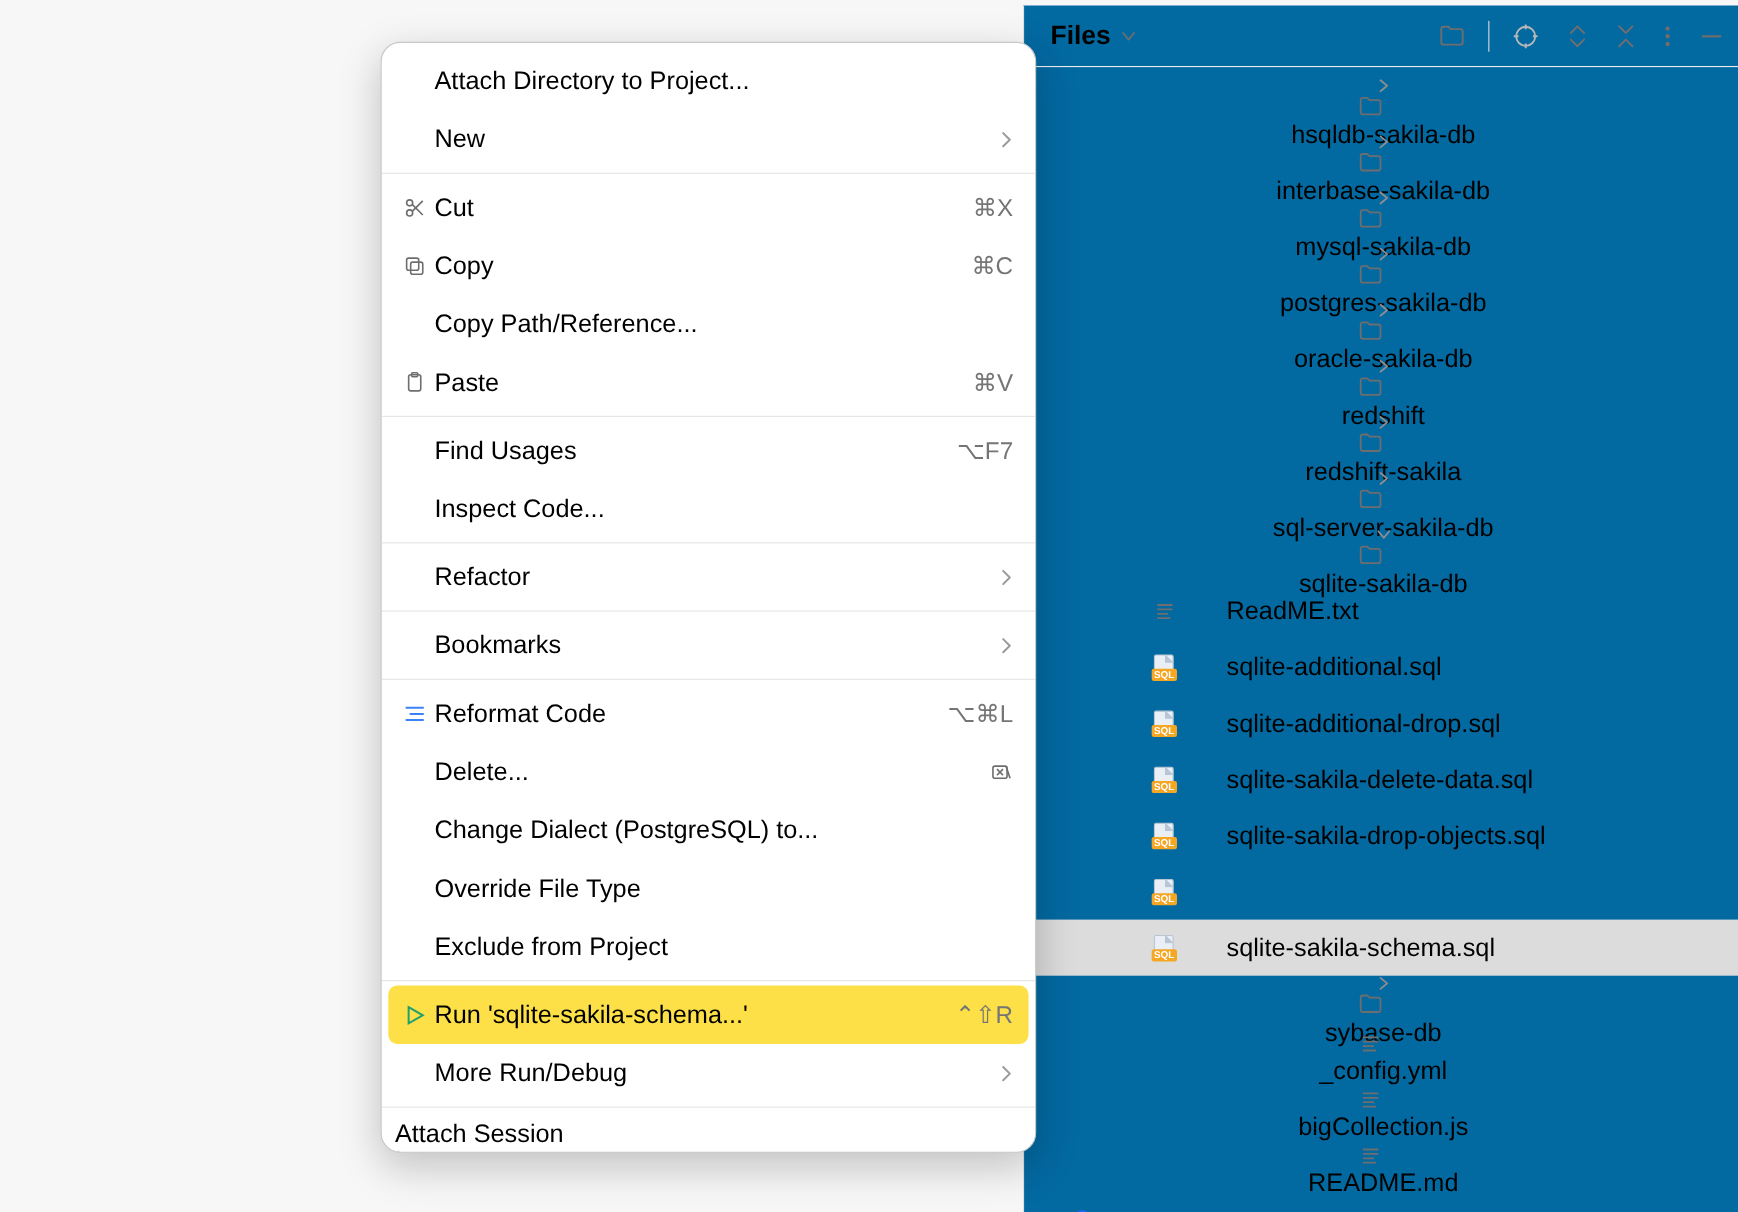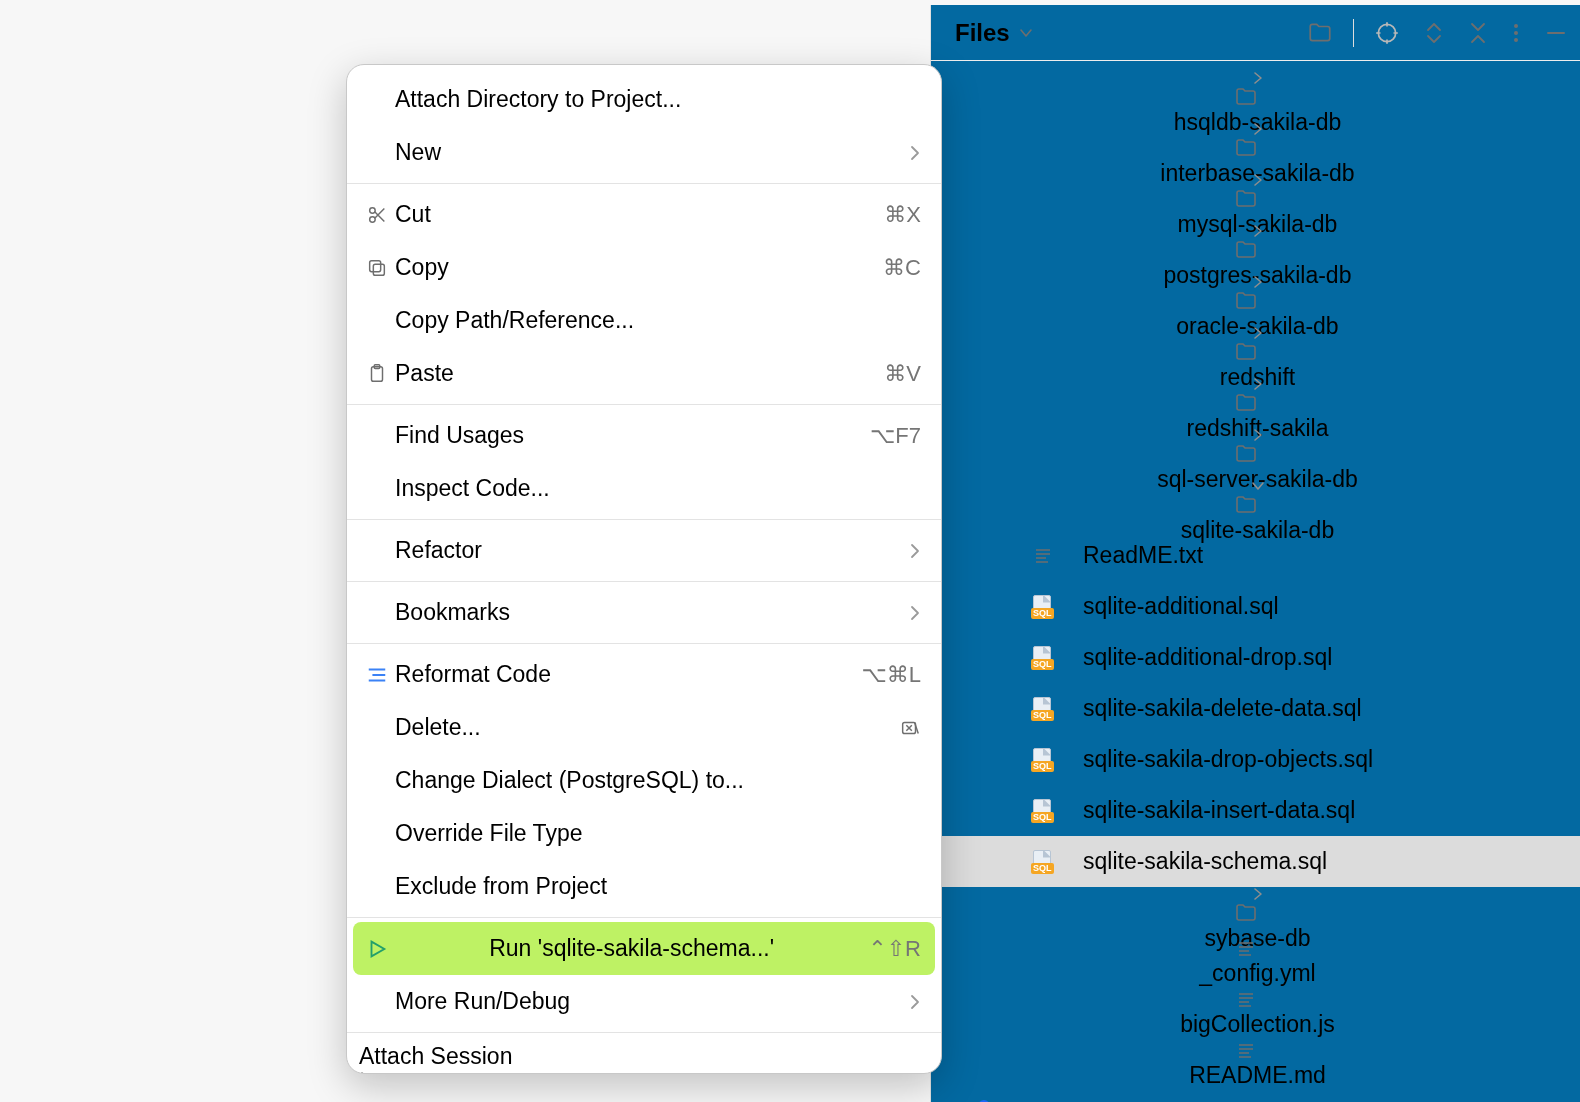--- a/index.html
+++ b/index.html
@@ -75,47 +75,46 @@
   display: flex;
   justify-content: center;
   align-items: center;
   flex-shrink: 0;
   margin-right: 24px;
 }
 .tree-label {
   white-space: nowrap;
 }
 .indent-1 { padding-left: 4px; flex-direction: column; }
-.indent-2 { padding-left: 68px; }
+.indent-2 { padding-left: 68px; gap: 16px; }
 
 .context-menu {
   position: absolute;
-  top: 64px;
+  top: 38px;
   left: 346px;
   width: 596px;
   background: #fff;
   border: 1px solid #c8c8c8;
   border-radius: 18px;
   box-shadow: 0 12px 38px rgba(0,0,0,0.22);
   padding: 8px 0 0 0;
   font-size: 23px;
   overflow: hidden;
 }
 .menu-item {
   display: flex;
   align-items: center;
   height: 53px;
   padding: 0 20px 0 12px;
 }
 .menu-item.highlight {
-  background: #bef264;
+  background: #fde047;
   border-radius: 8px;
   margin: 0 6px;
   padding: 0 14px 0 6px;
-  text-align: center;
 }
 .menu-icon {
   width: 36px;
   display: flex;
   justify-content: center;
   align-items: center;
   color: #6e6e6e;
   flex-shrink: 0;
 }
 .menu-label { flex: 1; }
@@ -397,21 +396,20 @@
       </div>
       <div class="tree-row indent-2">
         <span class="tree-arrow"></span>
         <span class="tree-icon">
           <div class="sql-badge">
             <div class="doc"></div>
             <div class="fold"></div>
             <div class="tag">SQL</div>
           </div>
         </span>
-        <span class="tree-label">sqlite-sakila-insert-data.sql</span>
       </div>
       <div class="tree-row indent-2 selected">
         <span class="tree-arrow"></span>
         <span class="tree-icon">
           <div class="sql-badge">
             <div class="doc"></div>
             <div class="fold"></div>
             <div class="tag">SQL</div>
           </div>
         </span>

